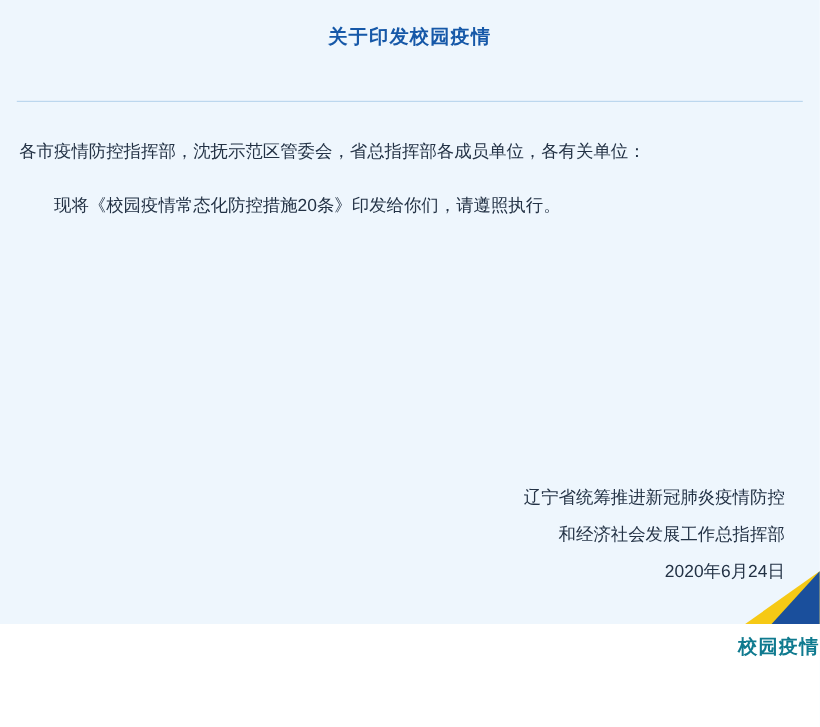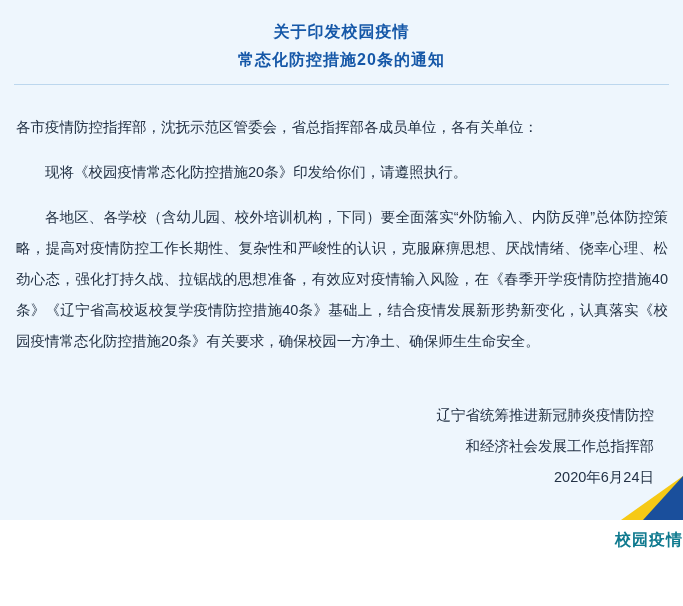--- a/index.html
+++ b/index.html
@@ -123,29 +123,27 @@
 </style>
 </head>
 <body>
 
 <div class="page">
 
   <div class="notice-card">
 
     <div class="notice-title">
       <span class="line">关于印发校园疫情</span>
-      <span class="line">常态化防控措施20条的通知</span>
     </div>
 
     <div class="title-rule"></div>
 
     <div class="notice-body">
       <p class="nofirstindent">各市疫情防控指挥部，沈抚示范区管委会，省总指挥部各成员单位，各有关单位：</p>
       <p>现将《校园疫情常态化防控措施20条》印发给你们，请遵照执行。</p>
-      <p>各地区、各学校（含幼儿园、校外培训机构，下同）要全面落实“外防输入、内防反弹”总体防控策略，提高对疫情防控工作长期性、复杂性和严峻性的认识，克服麻痹思想、厌战情绪、侥幸心理、松劲心态，强化打持久战、拉锯战的思想准备，有效应对疫情输入风险，在《春季开学疫情防控措施40条》《辽宁省高校返校复学疫情防控措施40条》基础上，结合疫情发展新形势新变化，认真落实《校园疫情常态化防控措施20条》有关要求，确保校园一方净土、确保师生生命安全。</p>
     </div>
 
     <div class="signature">
       <div>辽宁省统筹推进新冠肺炎疫情防控</div>
       <div>和经济社会发展工作总指挥部</div>
       <div>2020年6月24日</div>
     </div>
 
     <div class="ribbon-yellow"></div>
     <div class="ribbon-blue"></div>

